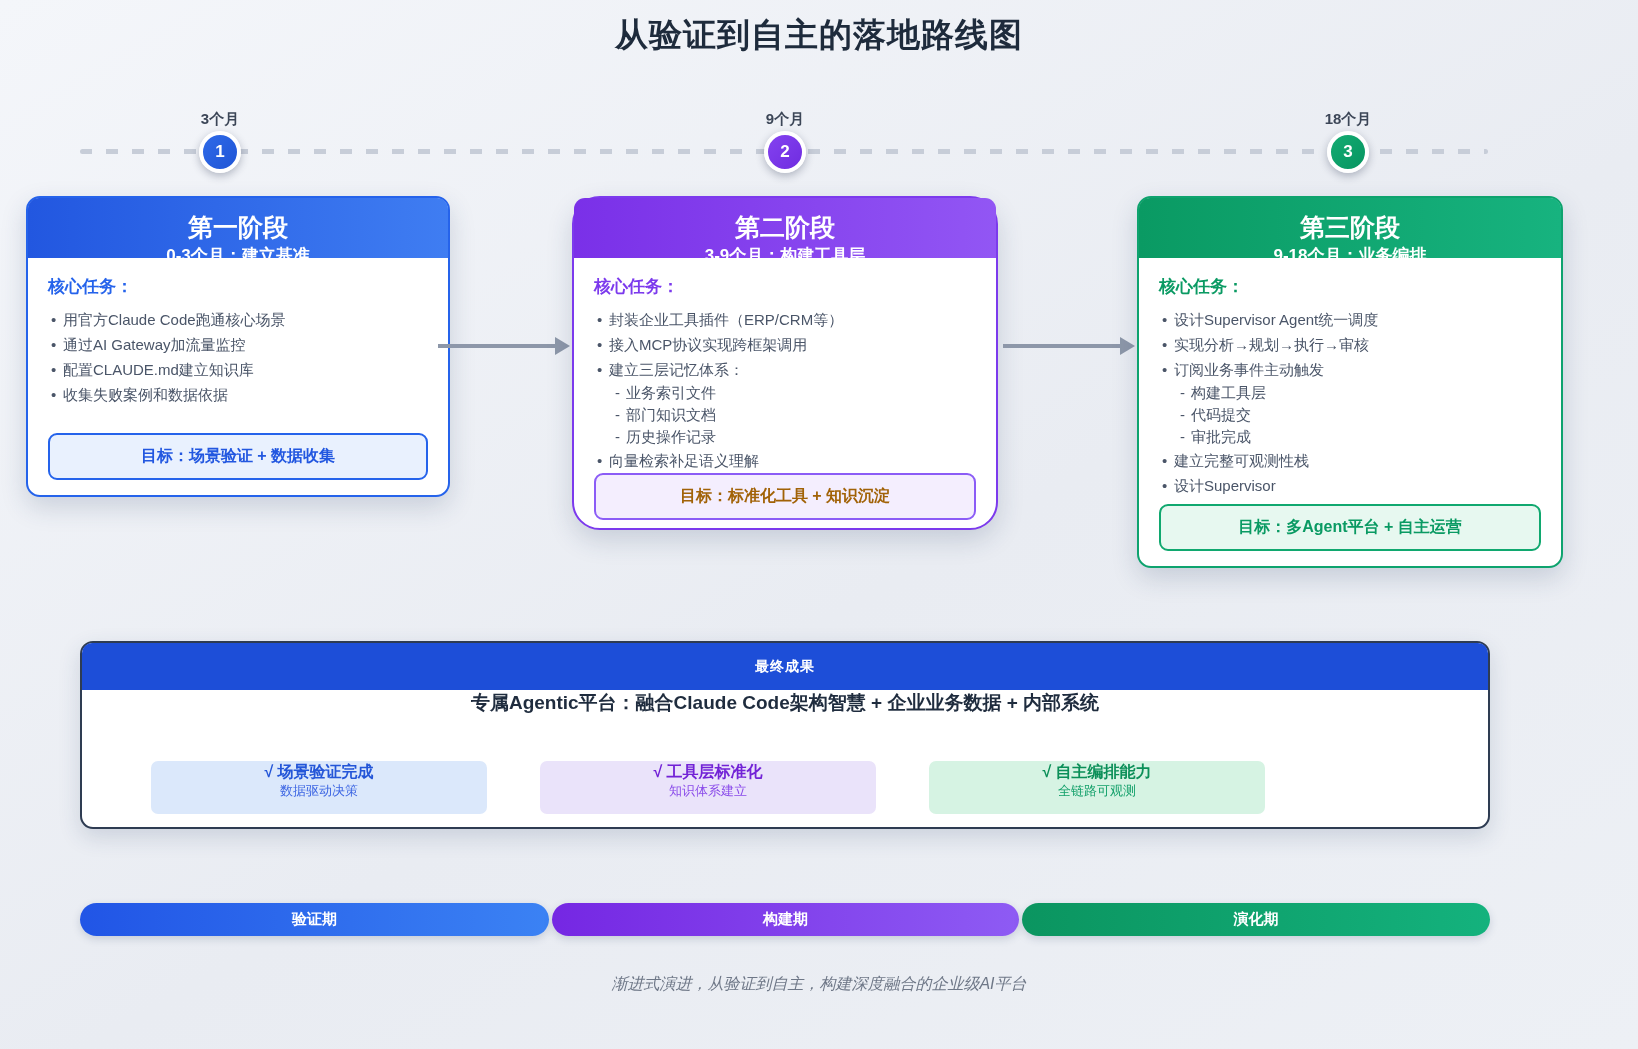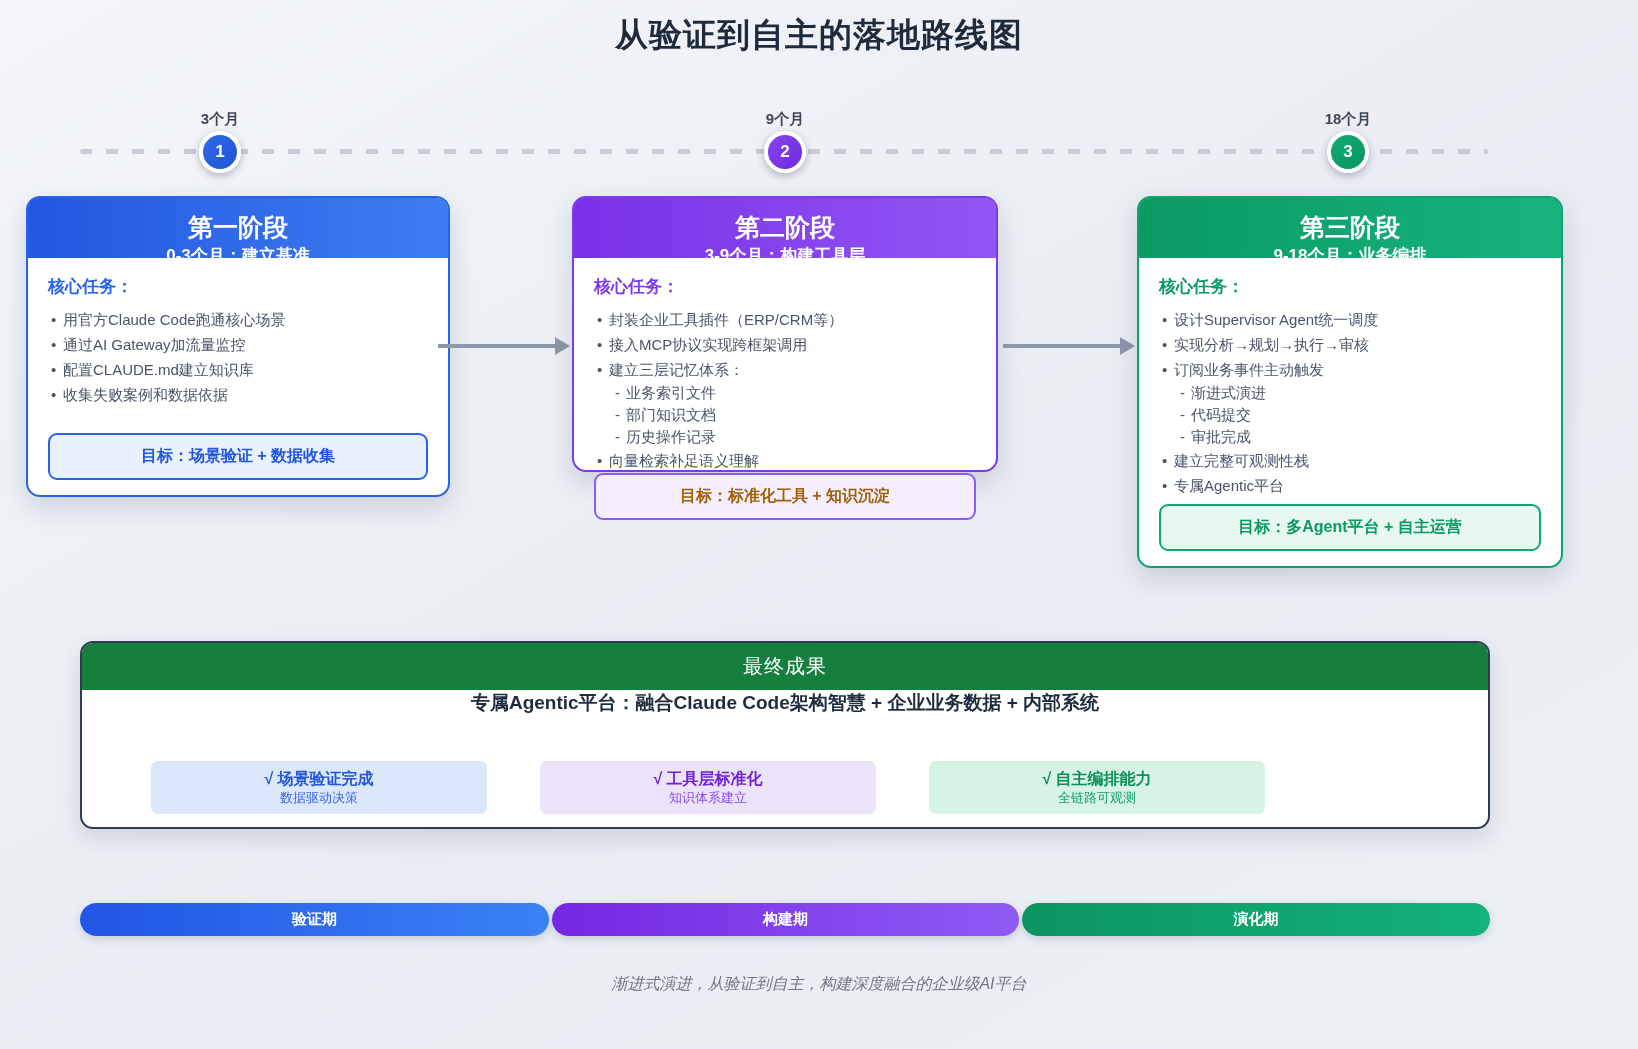--- a/index.html
+++ b/index.html
@@ -31,21 +31,21 @@
     font-size:15px; font-weight:700; color:#3c4657; white-space:nowrap;
   }
   .milestone-label.l1 { left:220px; } .milestone-label.l2 { left:785px; } .milestone-label.l3 { left:1348px; }
   
   .phase-card {
     position:absolute; top:196px; background:#fff; border-radius:14px;
     display:flex; flex-direction:column;
     box-shadow:0 10px 26px rgba(40,60,100,.18); border:2px solid;
   }
   .phase-1 { left:26px;    width:424px; height:301px; border-color:#2563eb; }
-  .phase-2 { left:572px;  width:426px; height:276px; border-color:#7c3aed; }
+  .phase-2 { left:572px;  width:426px; height:334px; border-color:#7c3aed;border-radius:28px; }
   .phase-3 { left:1137px; width:426px; height:372px; border-color:#0ea36e; }
   .phase-header {
     height:60px; flex:0 0 auto; border-radius:11px 11px 0 0; overflow:hidden;
     text-align:center; color:#fff; padding-top:13px;
   }
   .phase-1 .phase-header { background:linear-gradient(90deg,#2257e0,#3f7df2); }
   .phase-2 .phase-header { background:linear-gradient(90deg,#7a30e8,#9256f4); }
   .phase-3 .phase-header { background:linear-gradient(90deg,#0a9a63,#17b37f); }
   .phase-title { font-size:25px; font-weight:800; line-height:32px; }
   .phase-subtitle { font-size:17px; font-weight:600; line-height:26px; }
@@ -74,29 +74,29 @@
   }
   .arrow-1 { left:438px; width:118px; }
   .arrow-2 { left:1003px; width:118px; }
   
   .results {
     position:absolute; left:80px; top:641px; width:1410px; height:188px;
     background:#fff; border:2px solid #2e3c52; border-radius:13px;
     box-shadow:0 8px 22px rgba(40,60,100,.16);
   }
   .results-header {
-    height:47px; background:#15803d; border-radius:10px 10px 0 0;
+    height:47px; background:#1d4ed8; border-radius:10px 10px 0 0;
     display:flex; align-items:center; justify-content:center;
-    color:#fff; font-size:20px; font-weight:400; letter-spacing:1px;
+    color:#fff; font-size:14px; font-weight:700; letter-spacing:1px;
   }
   .results-summary {
     text-align:center; font-size:19px; font-weight:800; color:#1f2c3e;
   }
   .chips { position:absolute; left:69px; top:118px; display:flex; gap:53px; }
-  .chip { width:336px; height:53px; border-radius:7px; text-align:center; padding-top:7px; }
+  .chip { width:336px; height:53px; border-radius:7px; text-align:center; }
   .chip-title { font-size:16px; font-weight:800; line-height:21px; }
   .chip-sub { font-size:13px; line-height:17px; }
   .chip-1 { background:#dbe8fb; } .chip-1 .chip-title { color:#2456d8; } .chip-1 .chip-sub { color:#3d66e3; }
   .chip-2 { background:#eae3fa; } .chip-2 .chip-title { color:#7222d6; } .chip-2 .chip-sub { color:#8a4bea; }
   .chip-3 { background:#d6f3e3; } .chip-3 .chip-title { color:#0b8f58; } .chip-3 .chip-sub { color:#13a06a; }
   
   .period-bar {
     position:absolute; top:903px; height:33px; border-radius:17px;
     display:flex; align-items:center; justify-content:center;
     color:#fff; font-weight:700; font-size:15px;
@@ -171,25 +171,25 @@
     <div class="phase-header">
       <div class="phase-title">第三阶段</div>
       <div class="phase-subtitle">9-18个月：业务编排</div>
     </div>
     <div class="phase-body">
       <div class="tasks-heading">核心任务：</div>
       <ul class="tasks">
         <li class="item">设计Supervisor Agent统一调度</li>
         <li class="item">实现分析→规划→执行→审核</li>
         <li class="item">订阅业务事件主动触发</li>
-        <li class="sub">渐进式演进</li>
+        <li class="sub">构建工具层</li>
         <li class="sub">代码提交</li>
         <li class="sub">审批完成</li>
         <li class="item">建立完整可观测性栈</li>
-        <li class="item">专属Agentic平台</li>
+        <li class="item">设计Supervisor</li>
       </ul>
       <div class="goal-box">目标：多Agent平台 + 自主运营</div>
     </div>
   </div>
 
   <div class="results">
     <div class="results-header">最终成果</div>
     <div class="results-summary">专属Agentic平台：融合Claude Code架构智慧 + 企业业务数据 + 内部系统</div>
     <div class="chips">
       <div class="chip chip-1">

